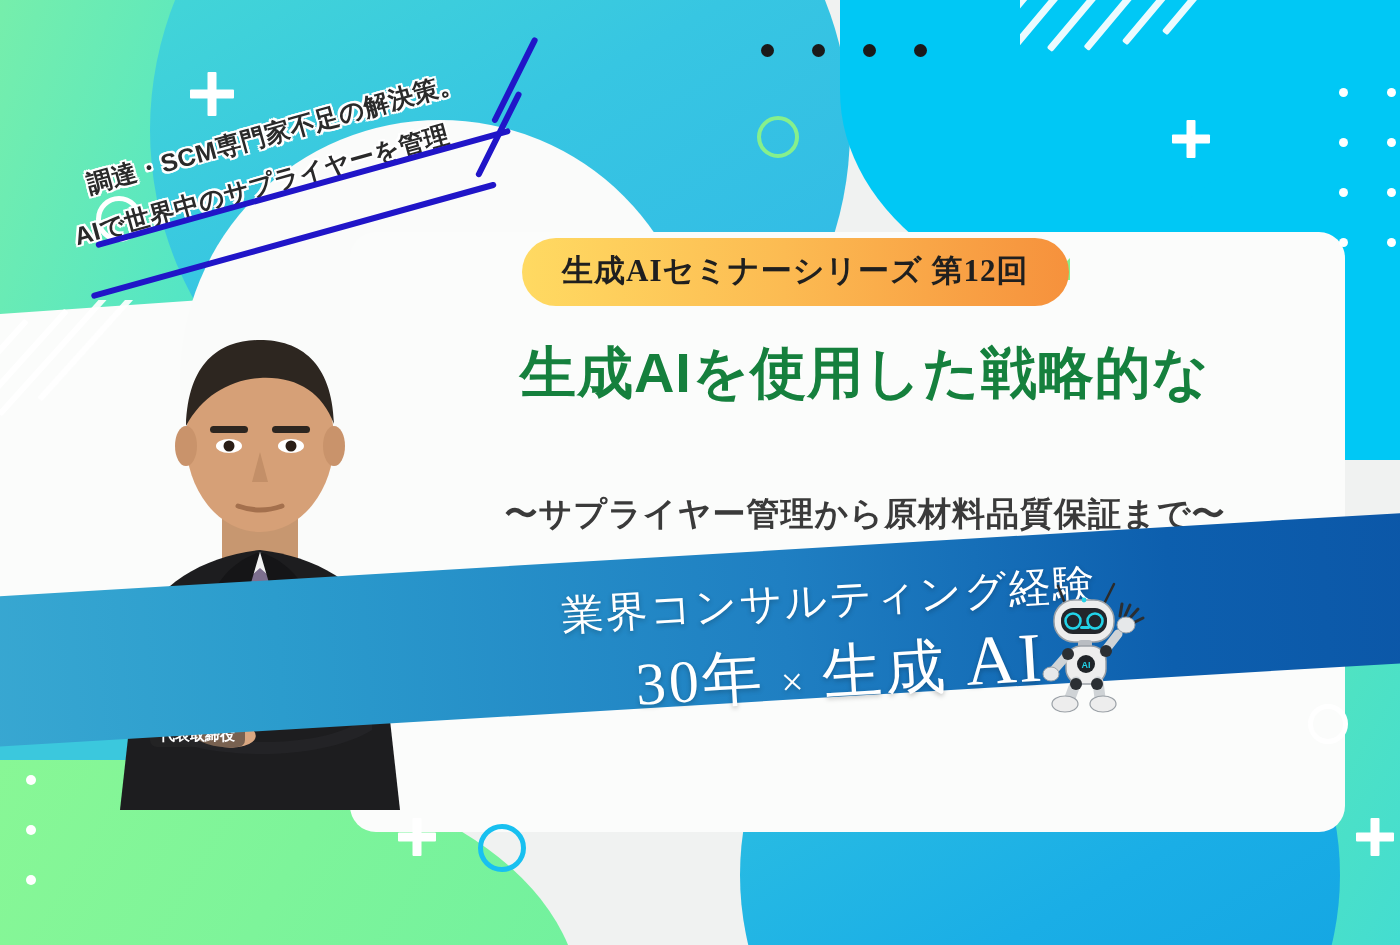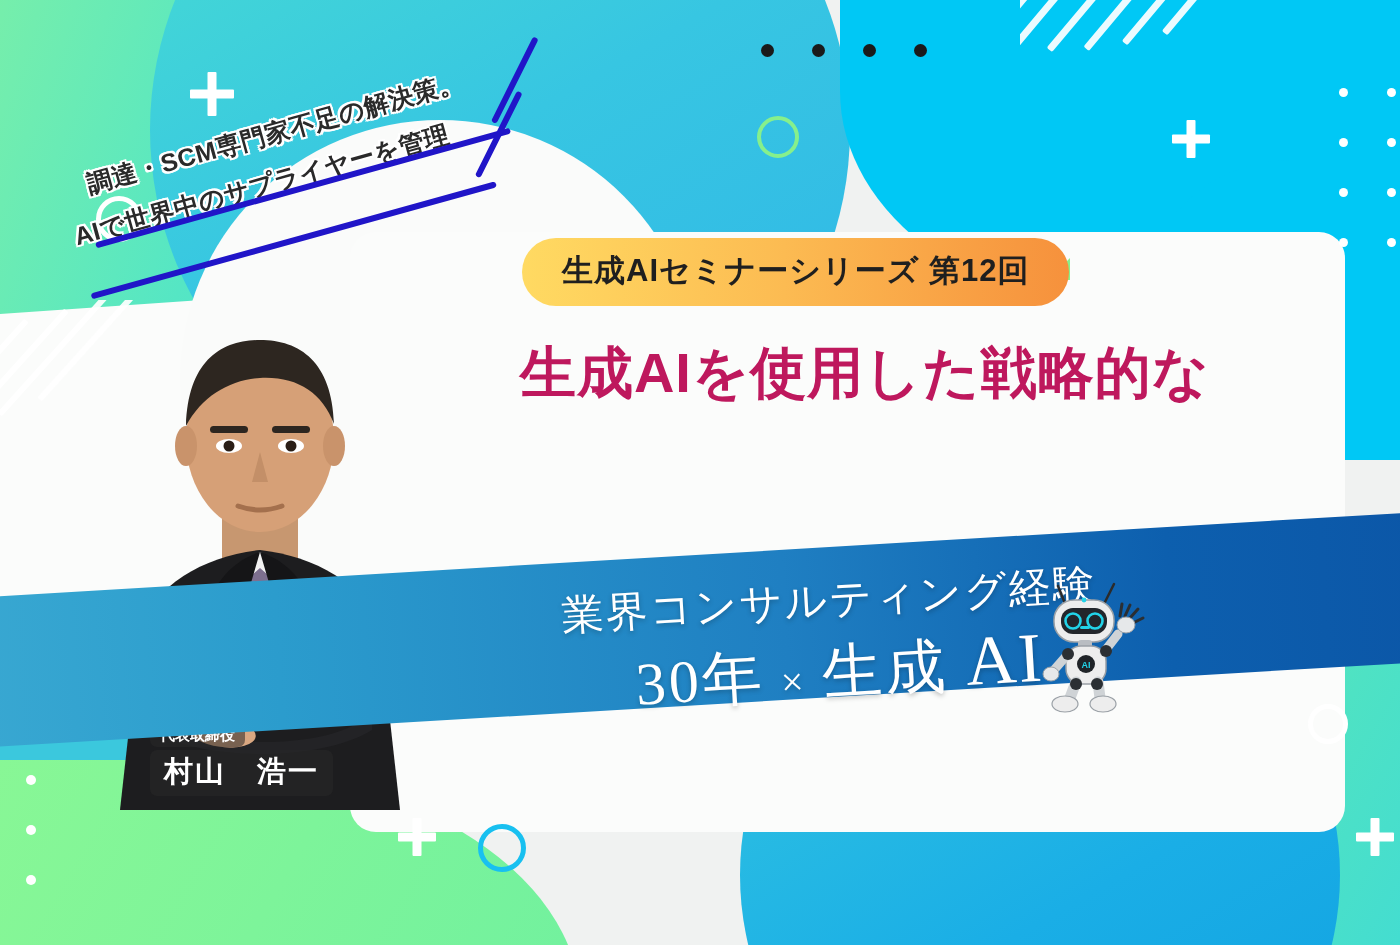--- a/index.html
+++ b/index.html
@@ -121,27 +121,27 @@
   .uline-kick2{
     position:absolute;left:404px;top:110px;width:95px;height:6px;background:#2015c8;
     border-radius:3px;transform:rotate(-48deg);transform-origin:left center;
   }
 
   
   .badge{
     position:absolute;left:522px;top:238px;
     padding:12px 40px 14px;border-radius:34px;
     background:linear-gradient(90deg,#ffda62 0%,#fcbb52 48%,#f6913c 100%);
-    font-weight:700;font-size:31px;color:#1f1f1f;letter-spacing:1px;white-space:nowrap;
+    font-weight:700;font-size:31px;color:#1f1f1f;letter-spacing:1px;white-space:nowrap;font-family:Liberation Serif, serif;
   }
 
   
   .title{
     position:absolute;left:0;width:1400px;text-align:center;
-    font-weight:700;color:#be185d;white-space:nowrap;
+    font-weight:700;color:#15803d;white-space:nowrap;
   }
   .title.l1{top:336px;font-size:56px;letter-spacing:1px;padding-left:330px;box-sizing:border-box;}
   .title.l2{top:410px;font-size:56px;letter-spacing:1px;padding-left:330px;box-sizing:border-box;}
   .subtitle{
     position:absolute;left:0;width:1400px;text-align:center;top:492px;
     font-weight:700;font-size:33px;color:#3a3a3a;letter-spacing:1px;
     padding-left:330px;box-sizing:border-box;white-space:nowrap;
   }
 
   
@@ -293,26 +293,26 @@
       <circle cx="181" cy="146" r="5.5" fill="#2a1e16"></circle>
 
       <path d="M150 152 L142 182 L158 182 Z" fill="#c38f68"></path>
       <path d="M128 206 Q150 214 172 206" stroke="#a4704d" stroke-width="5" fill="none" stroke-linecap="round"></path>
     </svg>
   </div>
 
   <div class="plate">
     <div><span class="plate-row plate-company">株式会社イーコンプライアンス</span></div>
     <div><span class="plate-row plate-role">代表取締役</span></div>
-    <div><span class="plate-row plate-name">村山　浩一</span></div>
   </div>
 
   <div class="badge">生成AIセミナーシリーズ 第12回</div>
 
   <div class="title l1">生成AIを使用した戦略的な</div>
+  <div class="subtitle">〜サプライヤー管理から原材料品質保証まで〜</div>
 
   <div class="banner"></div>
   <div class="banner-text">
     <div class="banner-line1">業界コンサルティング経験</div>
     <div class="banner-line2">
       <span>30年</span><span class="banner-x">×</span><span>生成</span>&nbsp;<span class="banner-ai">AI</span>
     </div>
   </div>
 
   <div class="robot">

